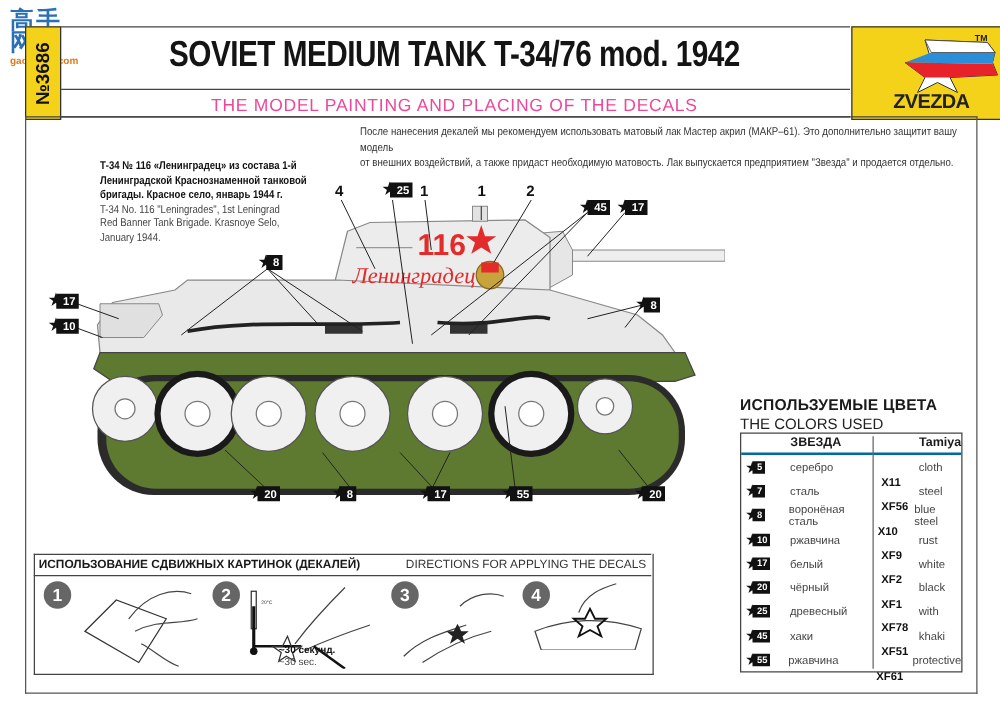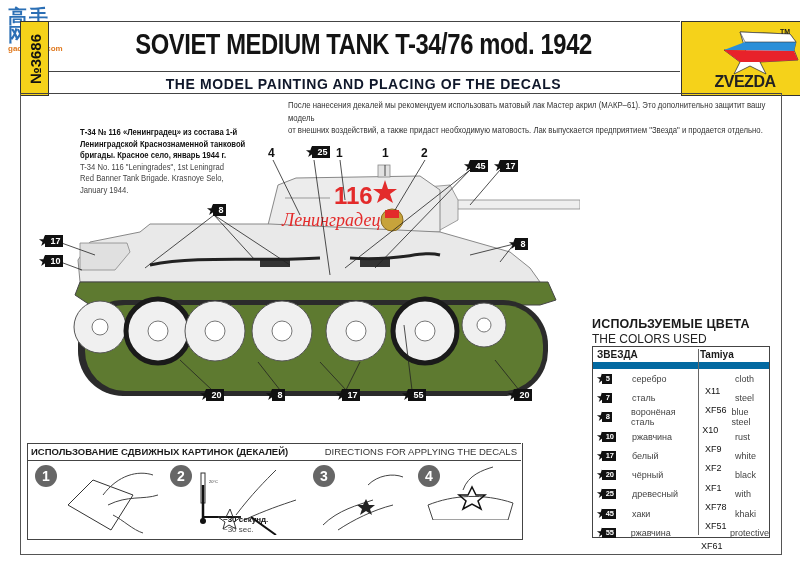--- a/index.html
+++ b/index.html
@@ -23,22 +23,22 @@
   .cat-tab span {
     position: absolute; left: 50%; top: 50%; transform: translate(-50%,-50%) rotate(-90deg);
     font-weight: bold; font-size: 15px; white-space: nowrap; color: #111;
   }
   .title {
     left: 47px; top: 28px; width: 633px; text-align: center;
     font-family: "Liberation Sans", sans-serif; font-weight: bold; font-size: 29px;
     letter-spacing: -0.5px; color: #141414; transform: scaleX(0.82); transform-origin: center;
   }
   .subtitle {
-    left: 47px; top: 76px; width: 633px; text-align: center; font-weight: bold; font-size: 14px;
-    letter-spacing: 0.6px; color: #0f172a;
+    left: 47px; top: 76px; width: 633px; text-align: center; font-weight: normal; font-size: 14px;
+    letter-spacing: 0.6px; color: #ec4899;
   }
   .logo { left: 681px; top: 21px; width: 98px; height: 73px; background: #f5d21a; border: 1px solid #333; padding-left: 28px; }
   .logo-text { position: absolute; left: 0; right: 0; bottom: 4px; text-align: center; font-weight: bold; font-size: 16px; letter-spacing: -0.5px; color: #222; }
   .logo-tm { position: absolute; right: 18px; top: 6px; font-size: 7px; font-weight: bold; }
   .note-ru {
     left: 288px; top: 99px; width: 490px; font-size: 9px; line-height: 12.5px; color: #333;
     transform: scaleX(0.86); transform-origin: left top; width: 570px;
   }
   .caption { left: 80px; top: 127px; width: 200px; font-size: 9px; line-height: 11.5px; }
   .caption .ru { font-weight: bold; color: #111; transform: scaleX(0.85); transform-origin: left top; width: 235px; }
@@ -47,30 +47,30 @@
   
   .marker { position: absolute; height: 13px; display: flex; align-items: center; }
   .marker .star { font-size: 15px; line-height: 13px; color: #111; margin-right: -6px; z-index: 1; }
   .marker .num { background: #111; color: #fff; font-size: 9px; font-weight: bold; padding: 0 3px 0 5px; height: 12px; line-height: 12px; }
   .callout { position: absolute; font-weight: bold; font-size: 12px; color: #111; }
 
   
   .colors-title { left: 592px; top: 317px; font-weight: bold; font-size: 12.5px; letter-spacing: 0.2px; }
   .colors-sub { left: 592px; top: 332px; font-size: 12px; color: #222; }
   .colors-box { left: 592px; top: 346px; width: 176px; height: 190px; border: 1px solid #444; background: #fff; }
-  .colors-box .hdr { display: flex; font-size: 10px; font-weight: bold; height: 15px; border-bottom: 7px solid #0369a1; line-height: 15px; }
+  .colors-box .hdr { display: flex; font-size: 10px; font-weight: bold; height: 15px; border-bottom: 2px solid #0369a1; line-height: 15px; justify-content: flex-end; }
   .colors-box .hdr .c1 { width: 98px; padding-left: 4px; }
   .colors-box .hdr .c2 { padding-left: 5px; }
   .colors-box .sep { position: absolute; left: 105px; top: 2px; bottom: 2px; border-left: 1px solid #666; }
   .crow { display: flex; height: 19.3px; align-items: center; font-size: 9px; }
   .crow .mk { width: 36px; padding-left: 3px; display: flex; align-items: center; }
   .crow .mk .star { font-size: 13px; color: #111; margin-right: -6px; z-index: 1; line-height: 12px; }
   .crow .mk .num { background: #111; color: #fff; font-size: 7.5px; font-weight: bold; padding: 0 2px 0 4px; height: 10px; line-height: 10px; }
   .crow .ru { width: 70px; color: #444; }
-  .crow .code { width: 30px; font-weight: normal; padding-left: 3px; color: #111; margin-top: 25px; }
+  .crow .code { width: 30px; font-weight: bold; padding-left: 3px; color: #111; margin-top: 25px; }
   .crow .en { color: #444; }
 
   
   .dir-box { left: 27px; top: 443px; width: 494px; height: 96px; border: 1px solid #444; border-top: none; }
   .dir-hdr { left: 27px; top: 443px; width: 494px; height: 16px; border-bottom: 1px solid #444; border-top: 1px solid #444; }
   .dir-hdr .ru { position: absolute; left: 4px; top: 2px; font-size: 9.5px; font-weight: bold; }
   .dir-hdr .en { position: absolute; right: 4px; top: 2px; font-size: 9.5px; color: #333; }
   .step-num {
     position: absolute; width: 22px; height: 22px; border-radius: 50%; background: #666; color: #fff;
     font-weight: bold; font-size: 14px; text-align: center; line-height: 22px;

